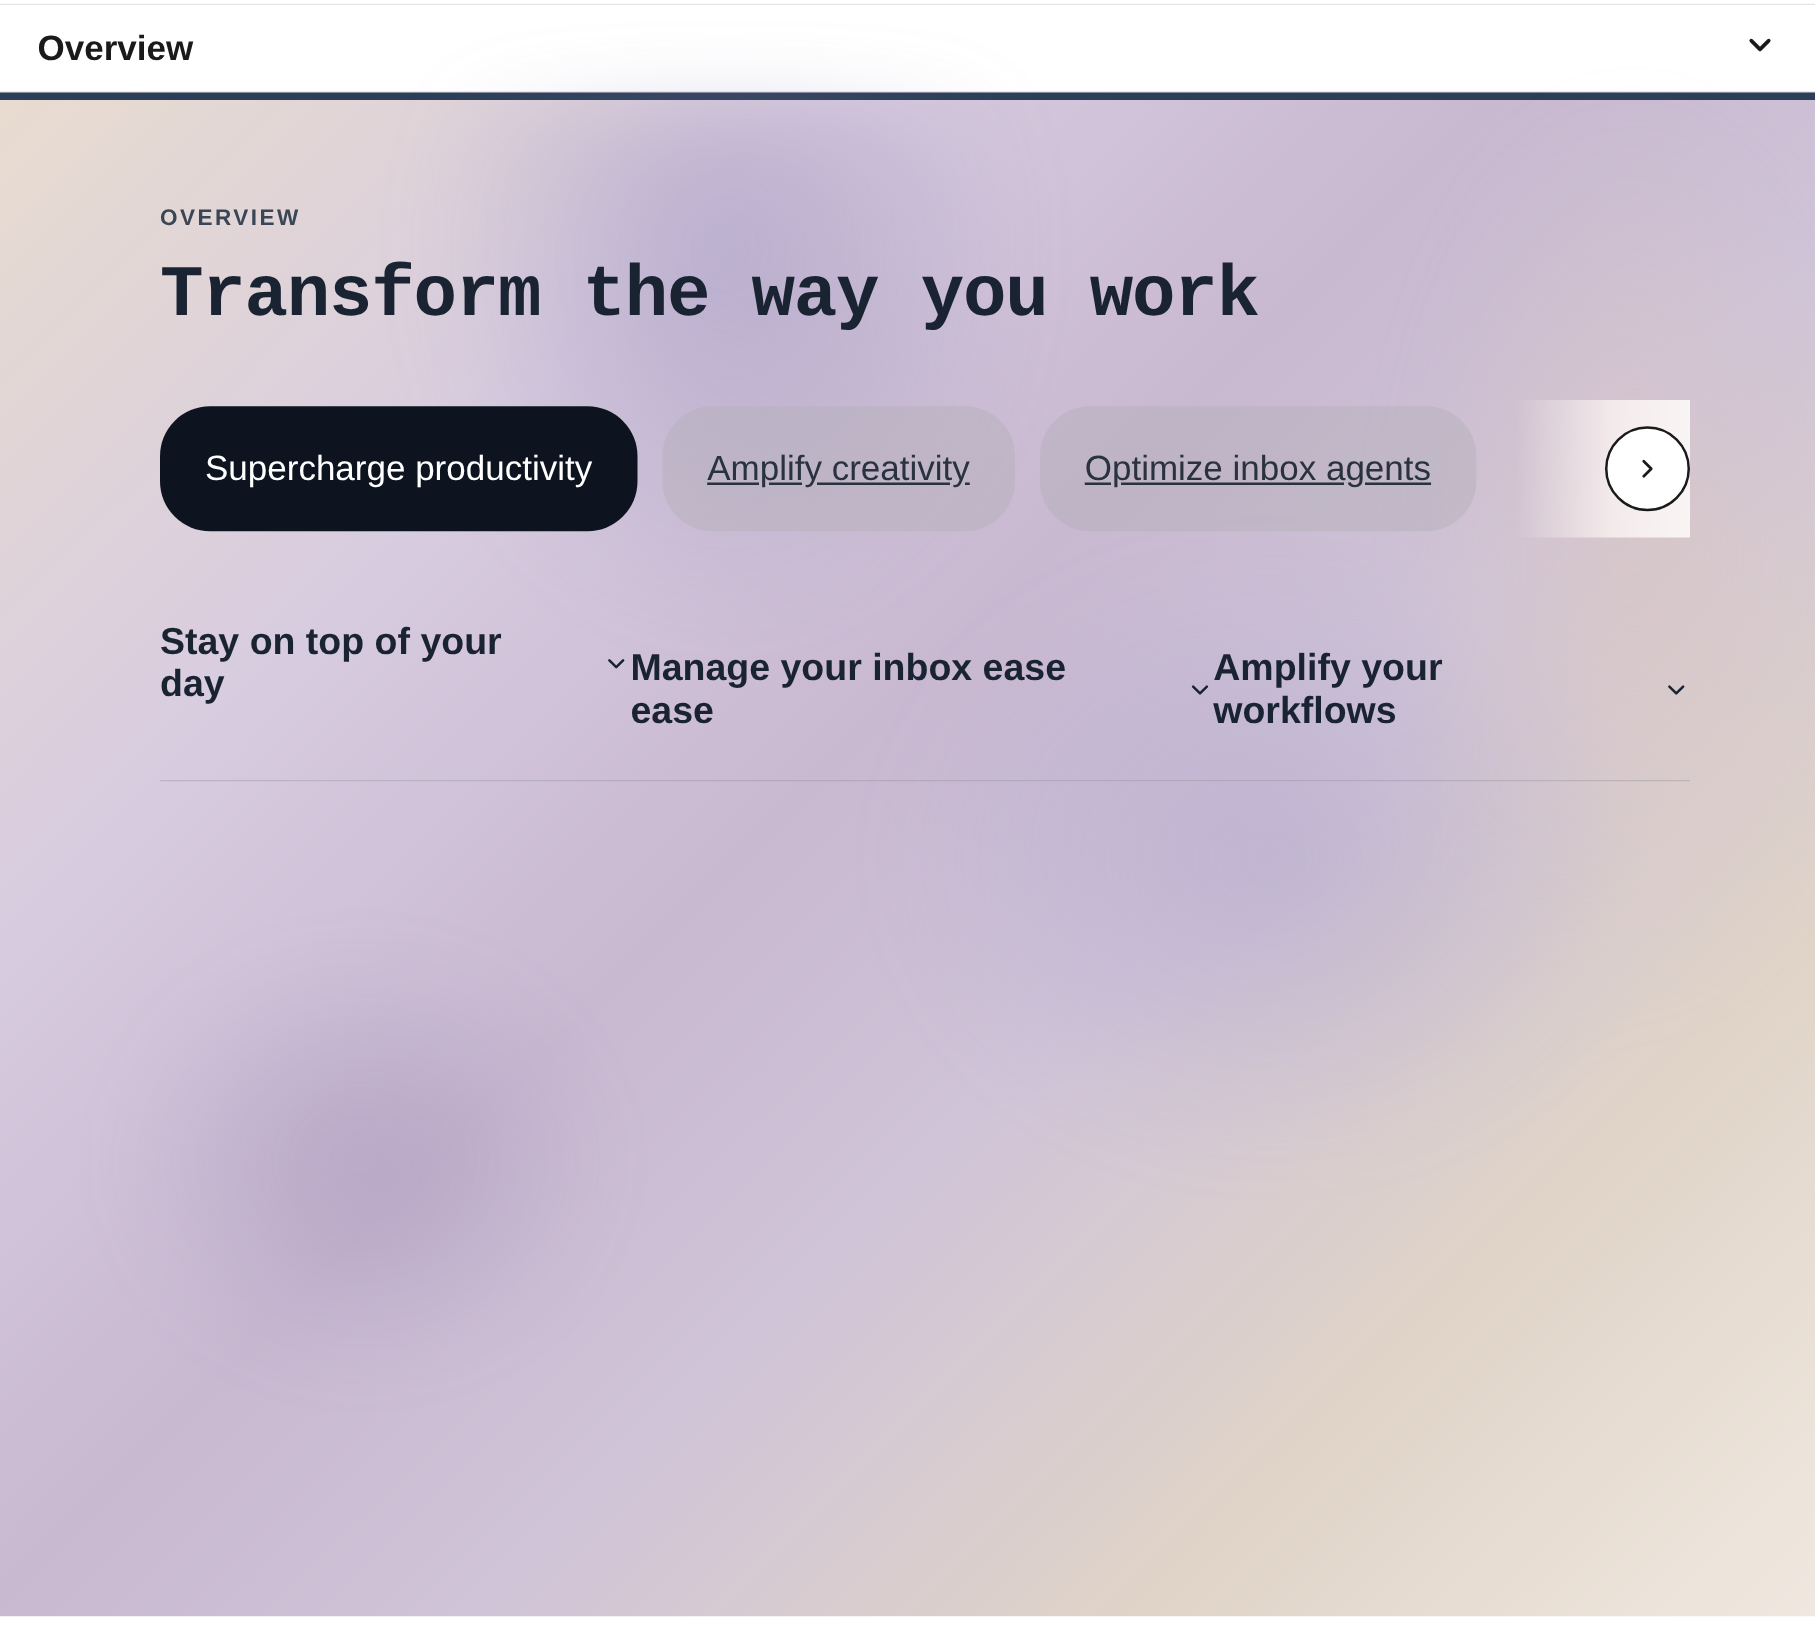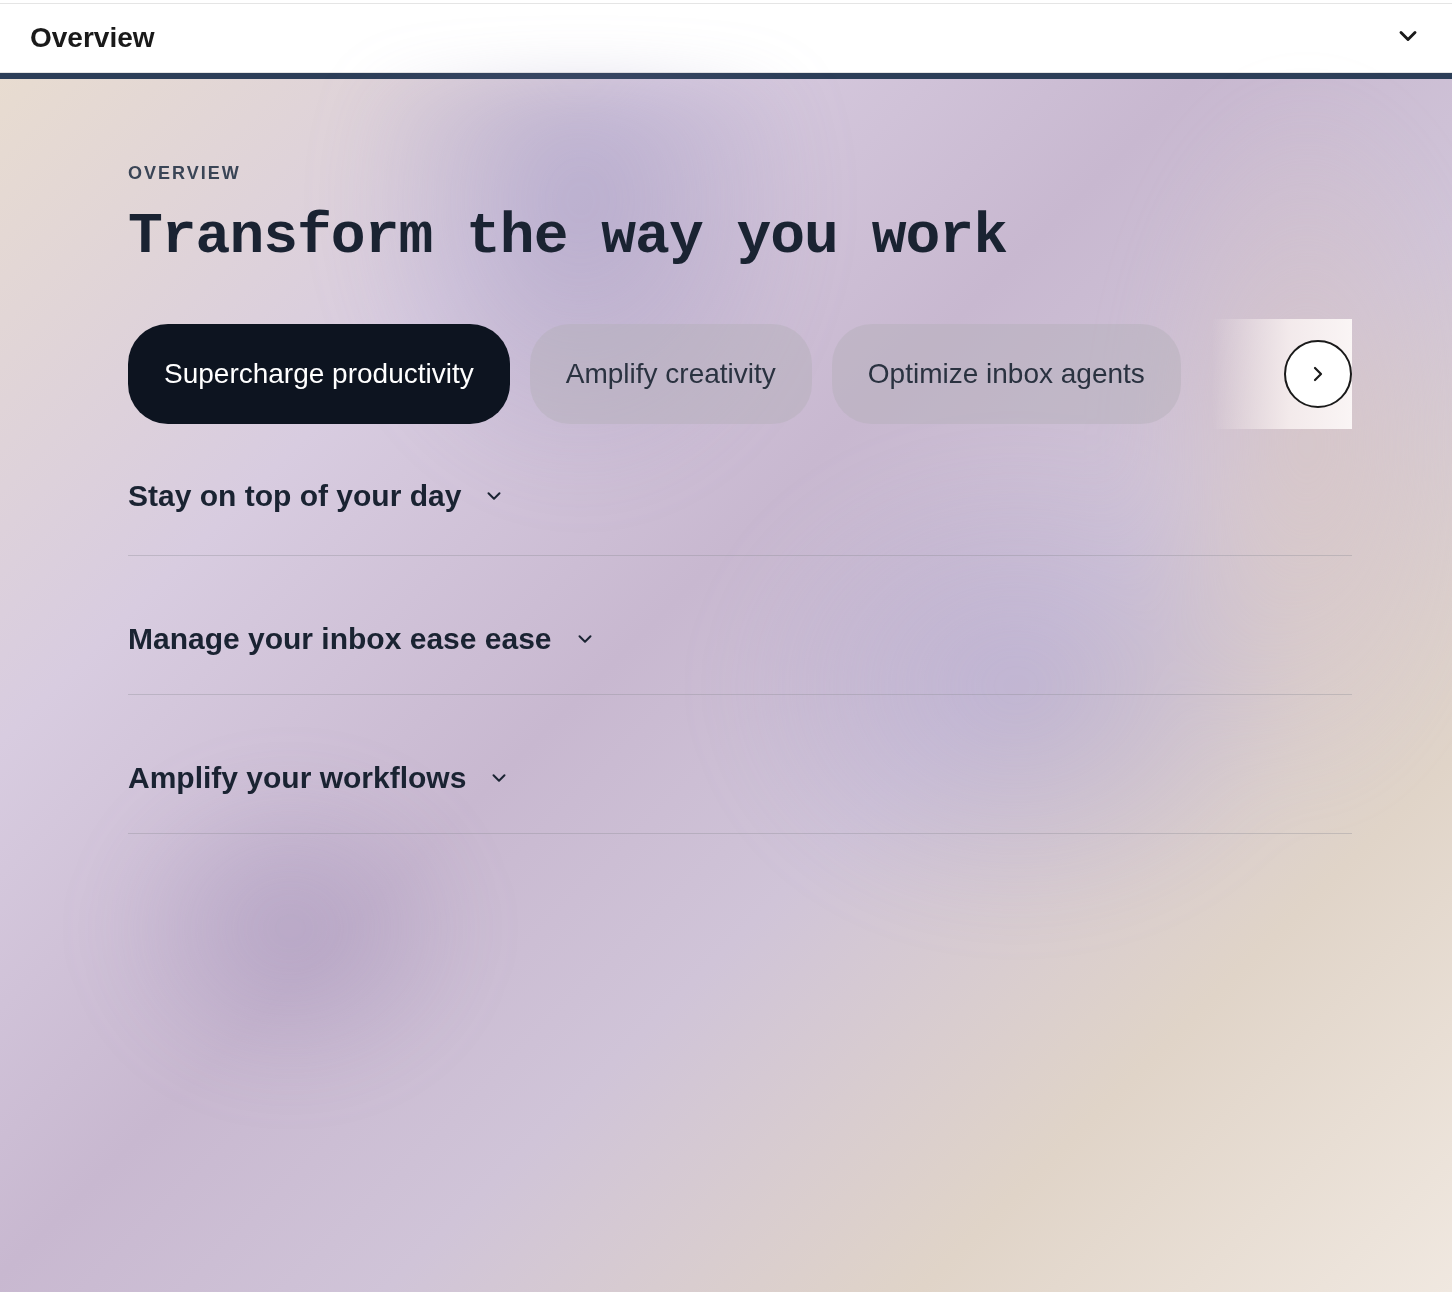--- a/index.html
+++ b/index.html
@@ -119,20 +119,21 @@
     }
 
     .tab-pill.active {
       background: #0d1420;
       color: #fff;
     }
 
     .tab-pill.inactive {
       background: rgba(180, 175, 185, 0.45);
       color: #2a3240;
+      text-decoration: underline;
     }
 
     .tabs-scroll-btn {
       position: absolute;
       right: 0;
       top: 50%;
       transform: translateY(-50%);
       width: 68px;
       height: 68px;
       border-radius: 50%;
@@ -154,22 +155,21 @@
       pointer-events: none;
       z-index: 1;
     }
 
     .tabs-scroll-btn {
       z-index: 2;
     }
 
     .accordion-list {
       display: flex;
-      flex-direction: column;
-      gap: 28px;
+      flex-direction: row;
     }
 
     .accordion-item {
       padding: 38px 0;
       border-bottom: 1px solid rgba(140, 140, 150, 0.35);
       display: flex;
       align-items: center;
       gap: 22px;
       cursor: pointer;
     }

